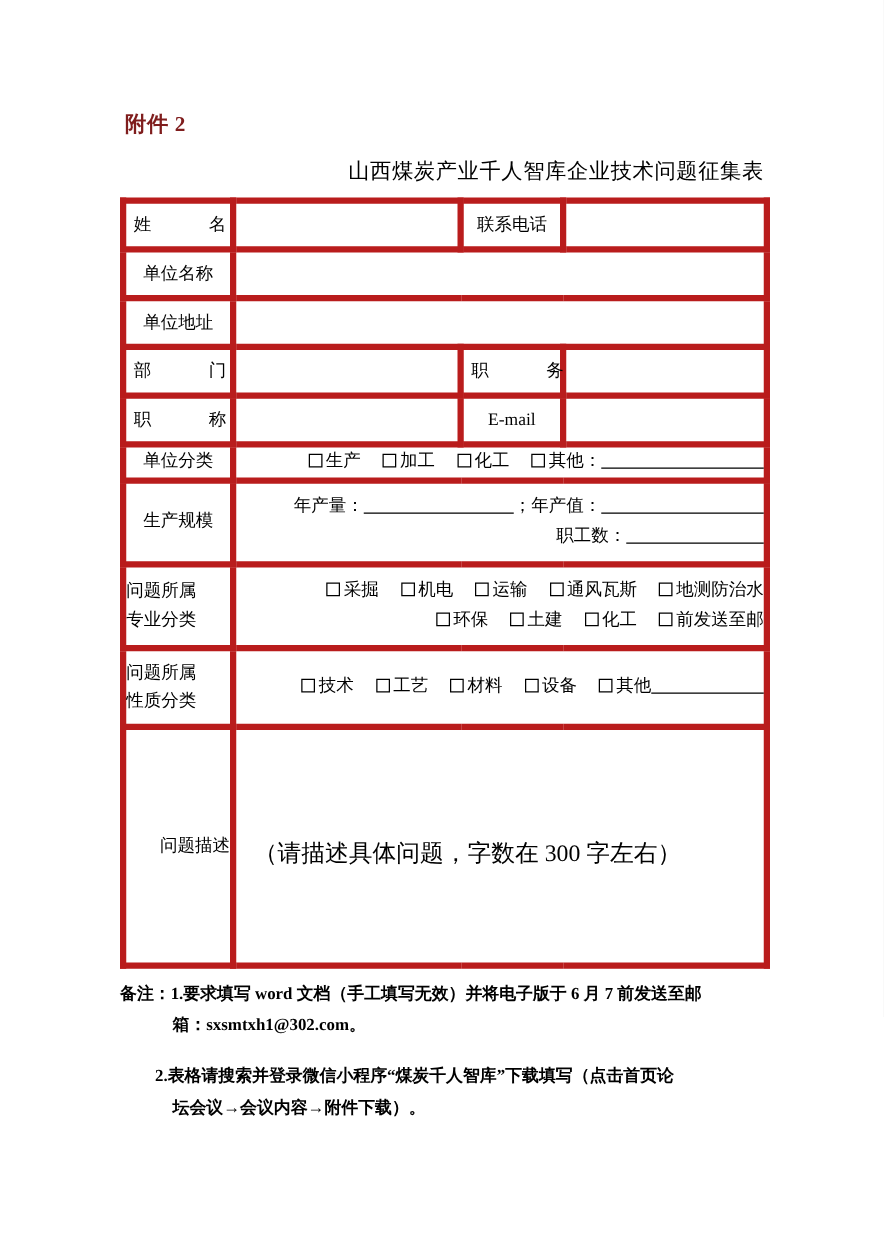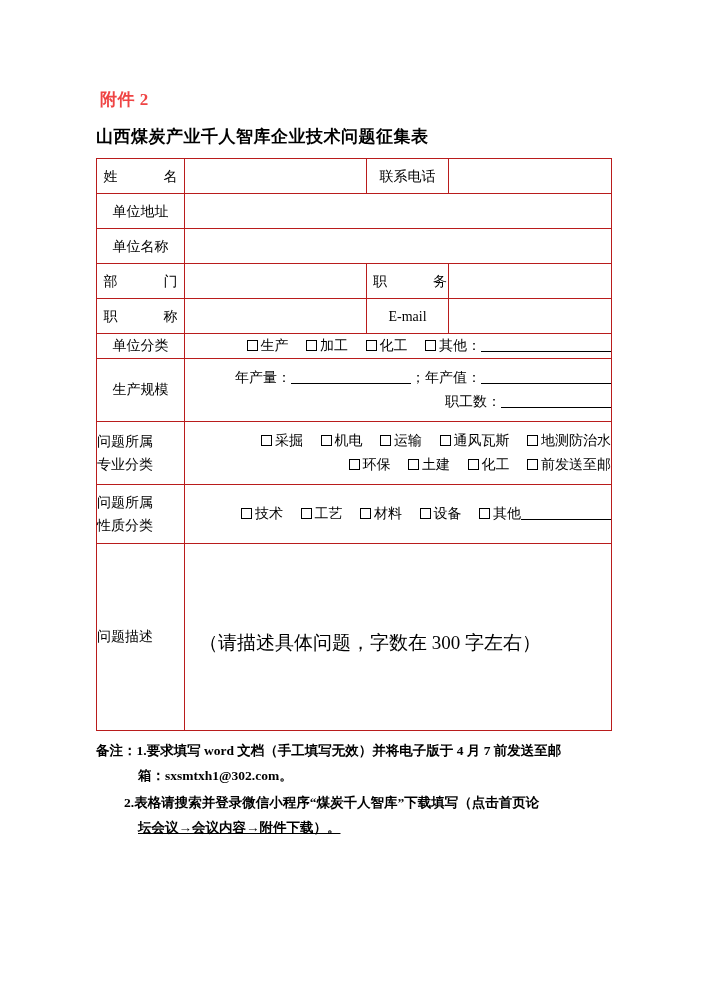--- a/index.html
+++ b/index.html
@@ -17,39 +17,39 @@
     position: relative;
     margin: 0 auto;
     box-sizing: border-box;
     padding: 88px 96px 0 96px;
     overflow: hidden;
   }
   .attach-label {
     font-family: "Liberation Serif", "DejaVu Serif", serif;
     font-size: 17px;
     font-weight: bold;
-    color: #ef4444;
+    color: #7f1d1d;
     letter-spacing: 0.5px;
     margin: 0 0 14px 4px;
   }
   .doc-title {
-    text-align: left;
+    text-align: right;
     font-size: 17px;
-    font-weight: bold;
+    font-weight: normal;
     color: #000;
     letter-spacing: 0.5px;
     margin: 0 0 10px 0;
   }
   table.form {
     border-collapse: collapse;
     width: 100%;
     table-layout: fixed;
   }
   table.form td {
-    border: 1px solid #b91c1c;
+    border: 5px solid #b91c1c;
     padding: 0;
     vertical-align: middle;
     font-size: 14px;
     color: #000;
   }
   .lbl {
     text-align: center;
     font-size: 14px;
     line-height: 1.5;
     padding: 6px 2px;
@@ -100,39 +100,39 @@
   }
   .desc-note {
     padding: 12px 14px 0 14px;
     font-size: 19px;
   }
   .desc-cell {
     height: 186px;
     vertical-align: top;
   }
   .desc-label {
-    text-align: left;
+    text-align: right;
     font-size: 14px;
     vertical-align: middle;
   }
   .remarks {
     margin-top: 8px;
     font-size: 13.5px;
     line-height: 1.85;
     color: #000;
     font-weight: bold;
   }
   .remarks p {
     margin: 0;
     text-indent: 0;
   }
   .remarks .r1 { padding-left: 0; }
   .remarks .r1-cont { padding-left: 42px; }
-  .remarks .r2 { padding-left: 28px; margin-top: 2px; }
-  .remarks .r2-cont { padding-left: 42px; text-decoration: underline; }
+  .remarks .r2 { padding-left: 28px; margin-top: 16px; }
+  .remarks .r2-cont { padding-left: 42px; }
 </style>
 </head>
 <body>
 
 <div class="page">
 
   <div class="attach-label">附件 2</div>
 
   <div class="doc-title">山西煤炭产业千人智库企业技术问题征集表</div>
 
@@ -146,26 +146,26 @@
     <tbody>
 
       <tr>
         <td class="lbl spaced">姓　　名</td>
         <td class="cell-empty"></td>
         <td class="lbl">联系电话</td>
         <td class="cell-empty"></td>
       </tr>
 
       <tr>
+        <td class="lbl">单位名称</td>
+        <td class="cell-empty" colspan="3"></td>
+      </tr>
+
+      <tr>
         <td class="lbl">单位地址</td>
-        <td class="cell-empty" colspan="3"></td>
-      </tr>
-
-      <tr>
-        <td class="lbl">单位名称</td>
         <td class="cell-empty" colspan="3"></td>
       </tr>
 
       <tr>
         <td class="lbl spaced">部　　门</td>
         <td class="cell-empty"></td>
         <td class="lbl spaced">职　　务</td>
         <td class="cell-empty"></td>
       </tr>
 
@@ -239,19 +239,19 @@
       <tr>
         <td class="desc-label">问题描述</td>
         <td class="desc-cell" colspan="3">
           <div class="desc-note">（请描述具体问题，字数在 300 字左右）</div>
         </td>
       </tr>
     </tbody>
   </table>
 
   <div class="remarks">
-    <p class="r1">备注：1.要求填写 word 文档（手工填写无效）并将电子版于 4 月 7 前发送至邮</p>
+    <p class="r1">备注：1.要求填写 word 文档（手工填写无效）并将电子版于 6 月 7 前发送至邮</p>
     <p class="r1-cont">箱：sxsmtxh1@302.com。</p>
     <p class="r2">2.表格请搜索并登录微信小程序“煤炭千人智库”下载填写（点击首页论</p>
     <p class="r2-cont">坛会议→会议内容→附件下载）。</p>
   </div>
 
 </div>
 
 </body></html>

